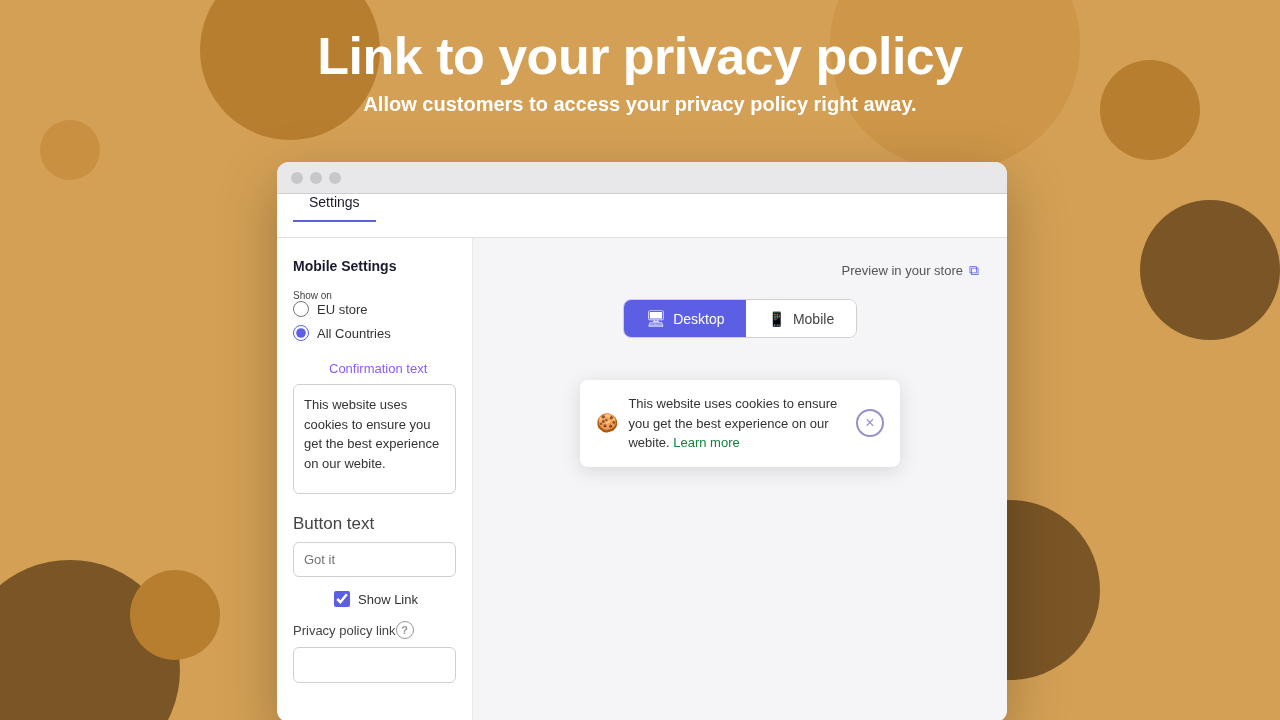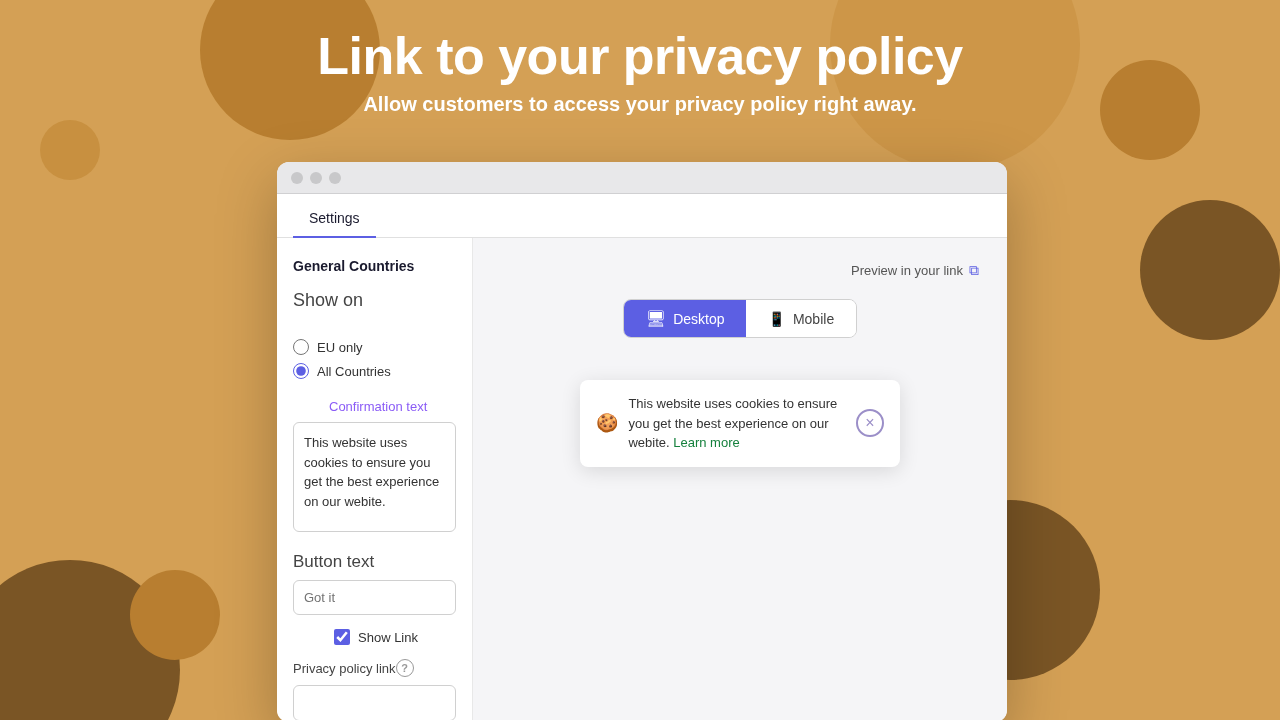--- a/index.html
+++ b/index.html
@@ -79,23 +79,23 @@
       height: 12px;
       border-radius: 50%;
       background: #c8c8ca;
     }
 
     
     .tab-bar {
       background: #fff;
       border-bottom: 1px solid #e0e0e0;
       display: flex;
-      padding: 6px 16px;
+      padding: 16px 16px;
       height: 44px;
-      align-items: flex-start;
+      align-items: flex-end;
     }
 
     .tab {
       padding: 10px 16px;
       font-size: 14px;
       color: #555;
       cursor: pointer;
       border-bottom: 2px solid transparent;
       margin-bottom: -1px;
     }
@@ -123,24 +123,24 @@
     }
 
     .section-title {
       font-size: 14px;
       font-weight: 700;
       color: #1a1a2e;
       margin-bottom: 16px;
     }
 
     .field-label {
-      font-size: 18px;
+      font-size: 10px;
       font-weight: 500;
       color: #444;
-      margin-bottom: 28px;
+      margin-bottom: 0;
     }
 
     .radio-group {
       display: flex;
       flex-direction: column;
       gap: 8px;
       margin-bottom: 20px;
     }
 
     .radio-option {
@@ -421,28 +421,28 @@
     <div class="chrome-dot"></div>
   </div>
 
   <div class="tab-bar">
     <div class="tab active">Settings</div>
   </div>
 
   <div class="main-content">
 
     <div class="left-panel">
-      <div class="section-title">General Countries</div>
+      <div class="section-title">Mobile Settings</div>
 
       <div class="field-label">Show on</div>
 
       <div class="radio-group">
         <label class="radio-option">
           <input type="radio" name="show_on" style="">
-          <span class="radio-label">EU only</span>
+          <span class="radio-label">EU store</span>
         </label>
         <label class="radio-option">
           <input type="radio" name="show_on" checked="" style="">
           <span class="radio-label">All Countries</span>
         </label>
       </div>
 
       <div class="confirmation-label">Confirmation text</div>
       <textarea class="confirmation-textarea" style="">This website uses cookies to ensure you get the best experience on our webite.</textarea>
 
@@ -458,21 +458,21 @@
         <span class="privacy-link-label">Privacy policy link</span>
         <div class="help-icon">
           <span>?</span>
         </div>
       </div>
       <input type="text" class="privacy-link-input" placeholder="" style="">
     </div>
 
     <div class="right-panel">
       <div class="preview-header">
-        <span class="preview-text">Preview in your link</span>
+        <span class="preview-text">Preview in your store</span>
         <span class="external-link-icon">⧉</span>
       </div>
 
       <div class="device-toggle">
         <button class="device-btn active">
           <span class="desktop-icon">🖥</span>
           <span>Desktop</span>
         </button>
         <button class="device-btn inactive">
           <span class="mobile-icon">📱</span>

